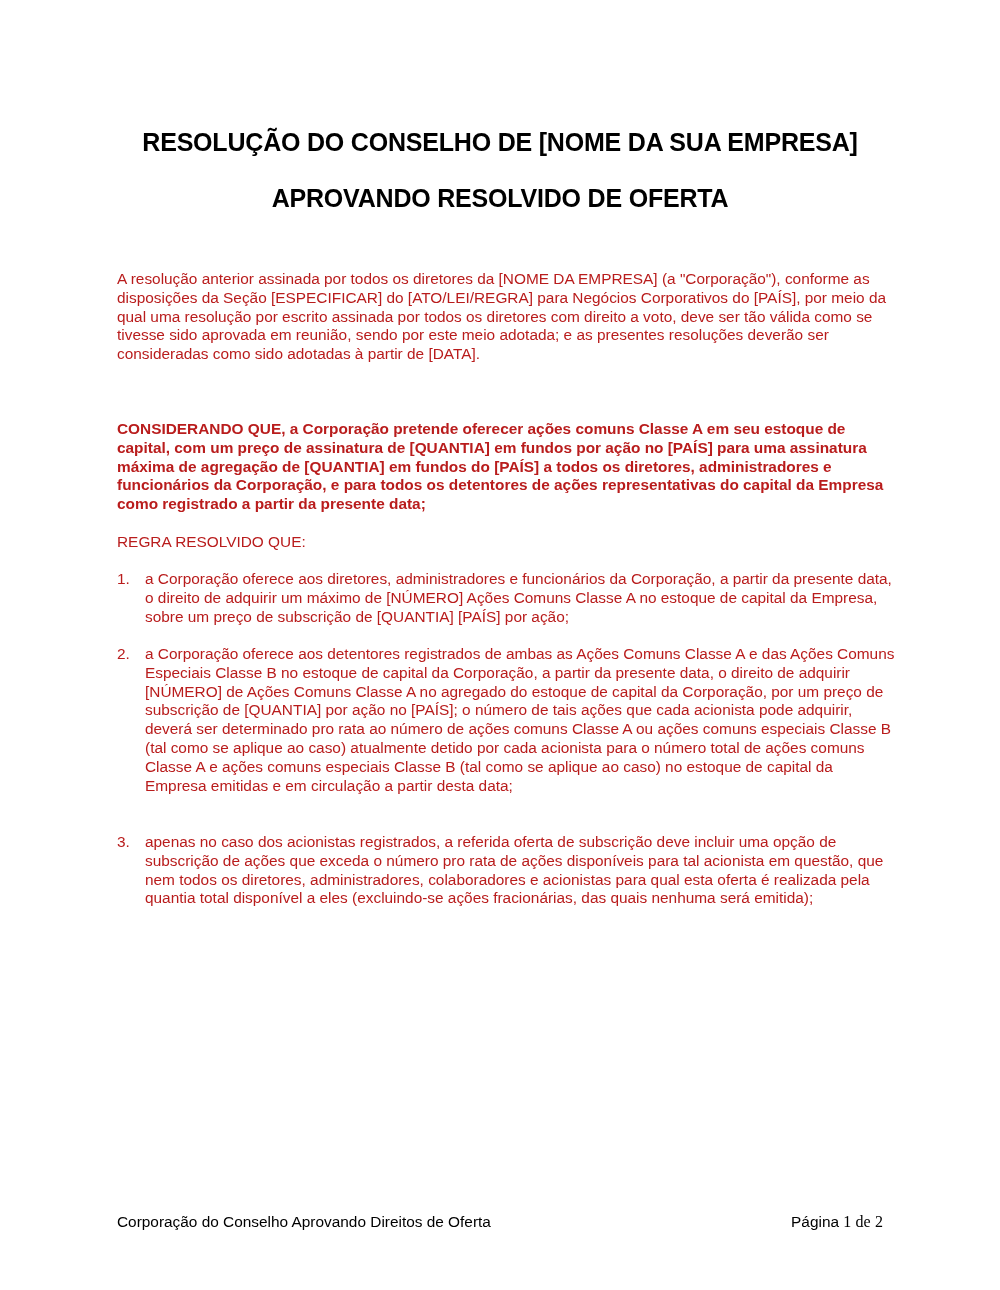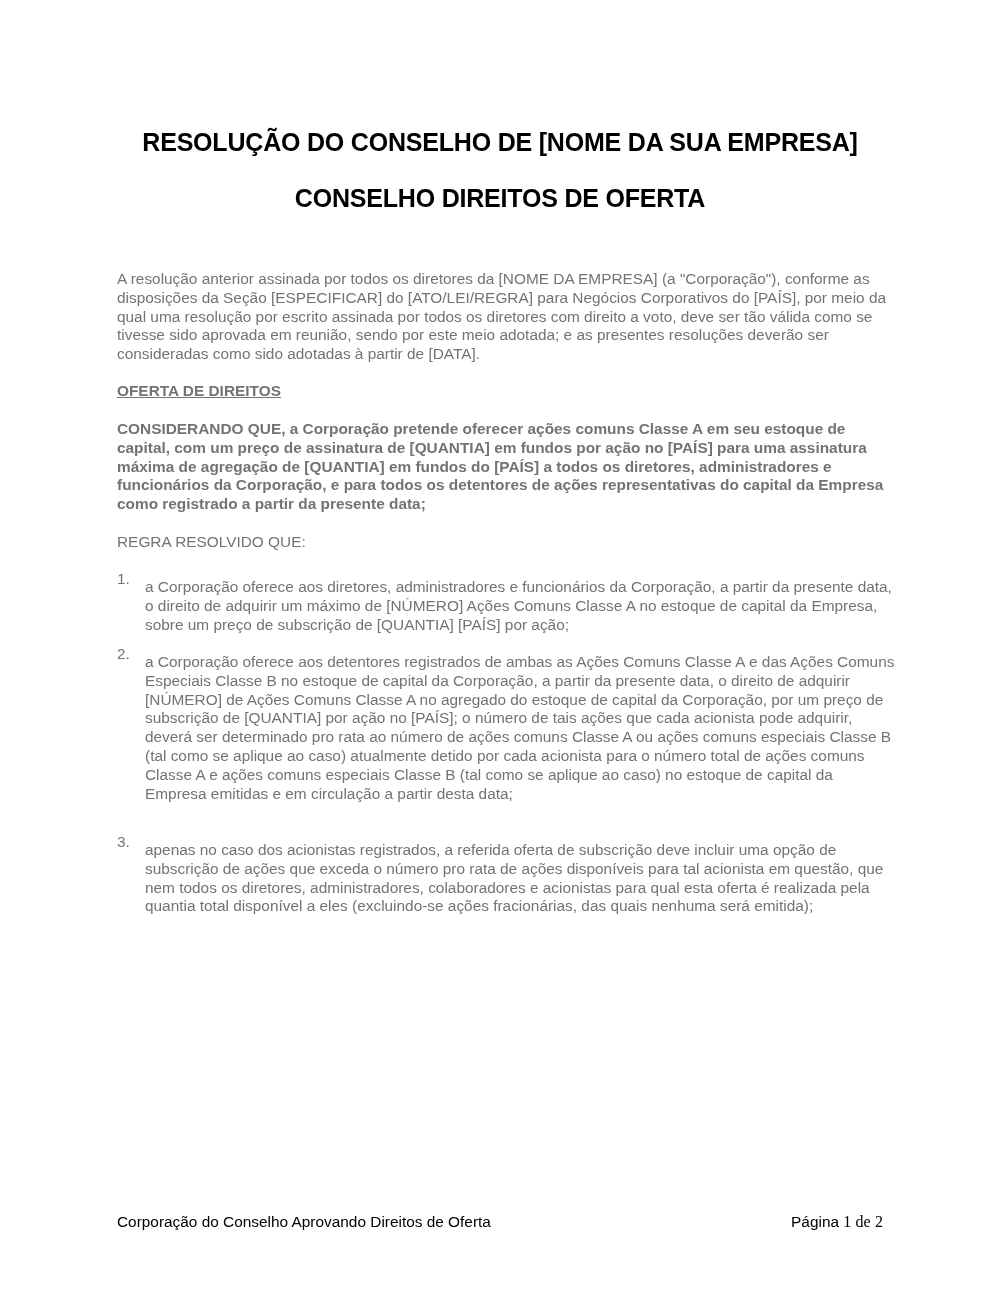--- a/index.html
+++ b/index.html
@@ -7,53 +7,52 @@
   .page { position: absolute; left: 0; top: 0; width: 1000px; height: 1290px; background: #fff; }
   .title {
     position: absolute; left: 0; width: 1000px; text-align: center;
     font-family: "Liberation Sans", sans-serif; font-weight: bold;
     font-size: 25px; letter-spacing: -0.2px; margin: 0;
   }
   .title1 { top: 128px; }
   .title2 { top: 184px; }
   .body-text {
     font-family: "Liberation Sans", sans-serif; font-size: 15.4px; line-height: 18.8px;
-    margin: 0; color: #737373;
+    margin: 0; color: #b91c1c;
   }
   .block { position: absolute; left: 117px; width: 775px; }
   .p-intro { top: 270px; }
   .heading { top: 382px; font-weight: bold; text-decoration: underline; }
   .p-consid { top: 420px; font-weight: bold; }
   .p-ficou { top: 533px; }
   .list { position: absolute; left: 117px; width: 775px; margin: 0; padding: 0; list-style: none; }
   .list-item { position: absolute; left: 0; width: 775px; }
   .li-num { position: absolute; left: 0; top: 0; width: 26px; }
-  .li-text { position: absolute; left: 28px; width: 750px; top: 8px; }
+  .li-text { position: absolute; left: 28px; width: 750px; top: 0; }
   .item1 { top: 570px; }
   .item2 { top: 645px; }
   .item3 { top: 833px; }
   .footer {
     position: absolute; top: 1213px; left: 117px; width: 766px; height: 22px;
     font-family: "Liberation Sans", sans-serif; font-size: 15.4px;
   }
   .footer-left { position: absolute; left: 0; top: 0; }
   .footer-right { position: absolute; right: 0; top: 0; }
   .serif { font-family: "Liberation Serif", serif; font-size: 16px; }
 </style>
 </head>
 <body>
 
 <div class="page">
 
   <h1 class="title title1">RESOLUÇÃO DO CONSELHO DE [NOME DA SUA EMPRESA]</h1>
-  <h2 class="title title2">CONSELHO DIREITOS DE OFERTA</h2>
+  <h2 class="title title2">APROVANDO RESOLVIDO DE OFERTA</h2>
 
   <p class="body-text block p-intro">A resolução anterior assinada por todos os diretores da [NOME DA EMPRESA] (a "Corporação"), conforme as disposições da Seção [ESPECIFICAR] do [ATO/LEI/REGRA] para Negócios Corporativos do [PAÍS], por meio da qual uma resolução por escrito assinada por todos os diretores com direito a voto, deve ser tão válida como se tivesse sido aprovada em reunião, sendo por este meio adotada; e as presentes resoluções deverão ser consideradas como sido adotadas à partir de [DATA].</p>
 
-  <p class="body-text block heading">OFERTA DE DIREITOS</p>
 
   <p class="body-text block p-consid">CONSIDERANDO QUE, a Corporação pretende oferecer ações comuns Classe A em seu estoque de capital, com um preço de assinatura de [QUANTIA] em fundos por ação no [PAÍS] para uma assinatura máxima de agregação de [QUANTIA] em fundos do [PAÍS] a todos os diretores, administradores e funcionários da Corporação, e para todos os detentores de ações representativas do capital da Empresa como registrado a partir da presente data;</p>
 
   <p class="body-text block p-ficou">REGRA RESOLVIDO QUE:</p>
 
   <ol class="list">
     <li class="list-item item1 body-text">
       <span class="li-num">1.</span>
       <span class="li-text">a Corporação oferece aos diretores, administradores e funcionários da Corporação, a partir da presente data, o direito de adquirir um máximo de [NÚMERO] Ações Comuns Classe A no estoque de capital da Empresa, sobre um preço de subscrição de [QUANTIA] [PAÍS] por ação;</span>
     </li>

